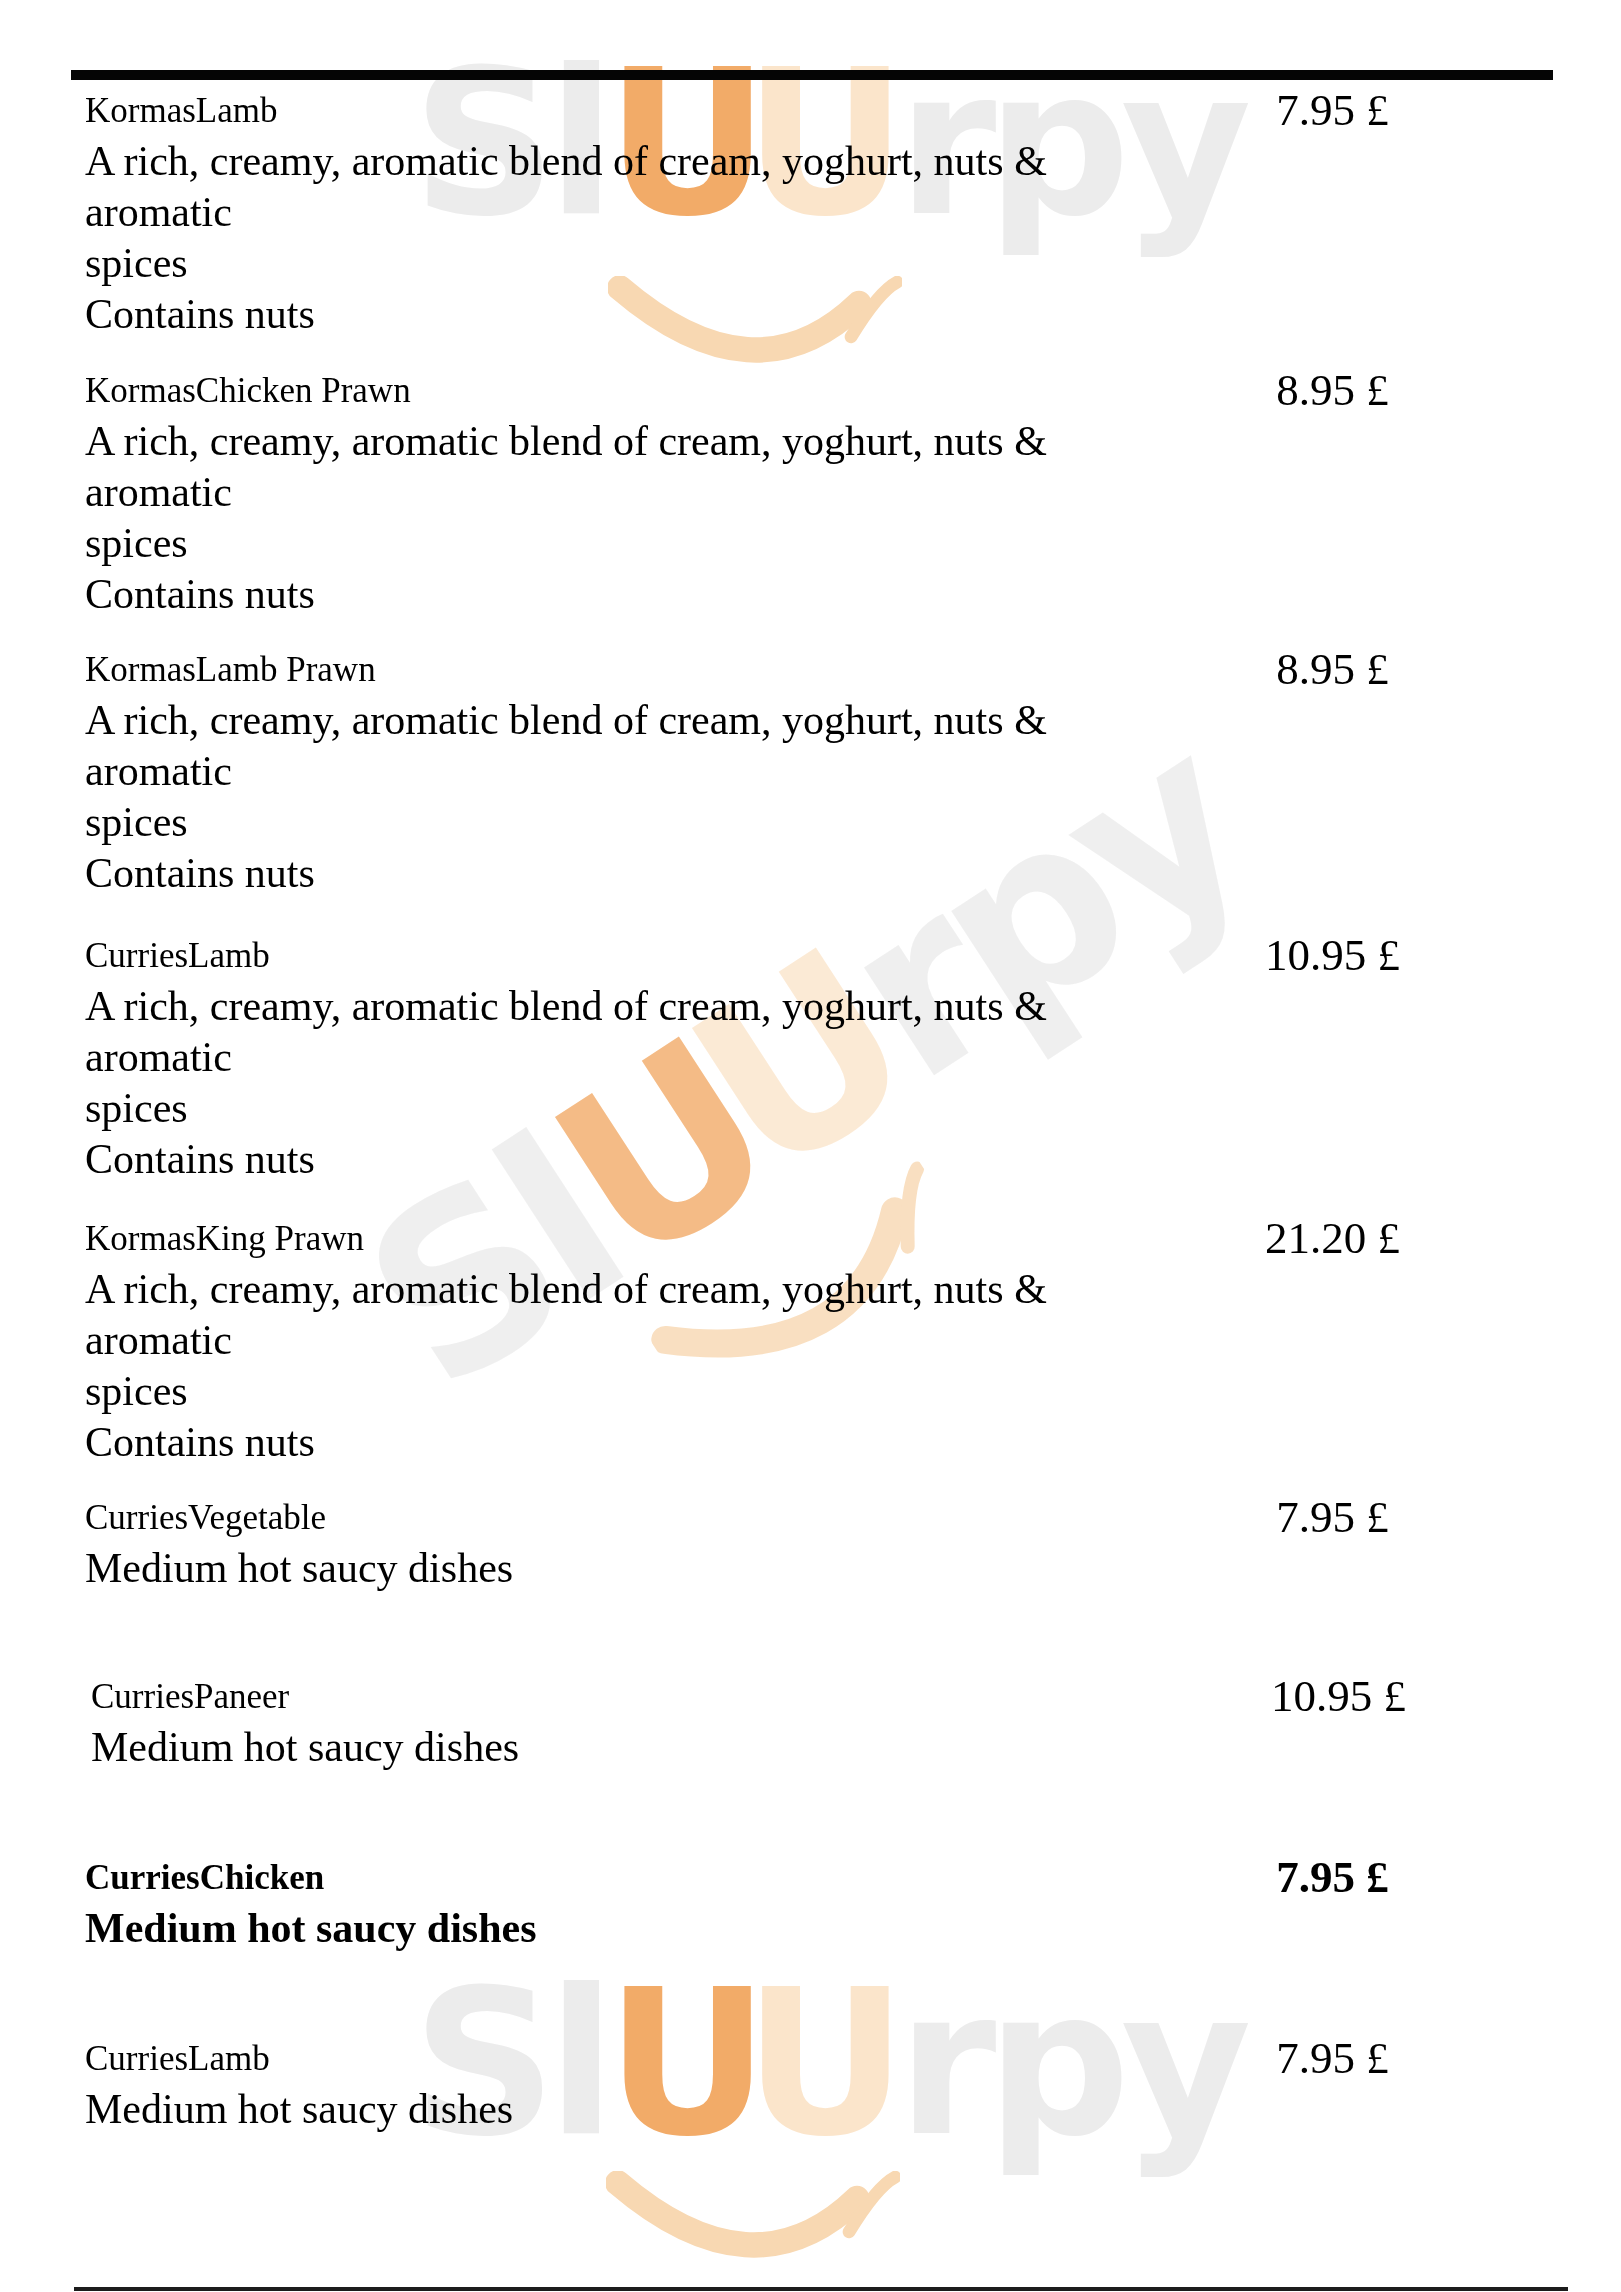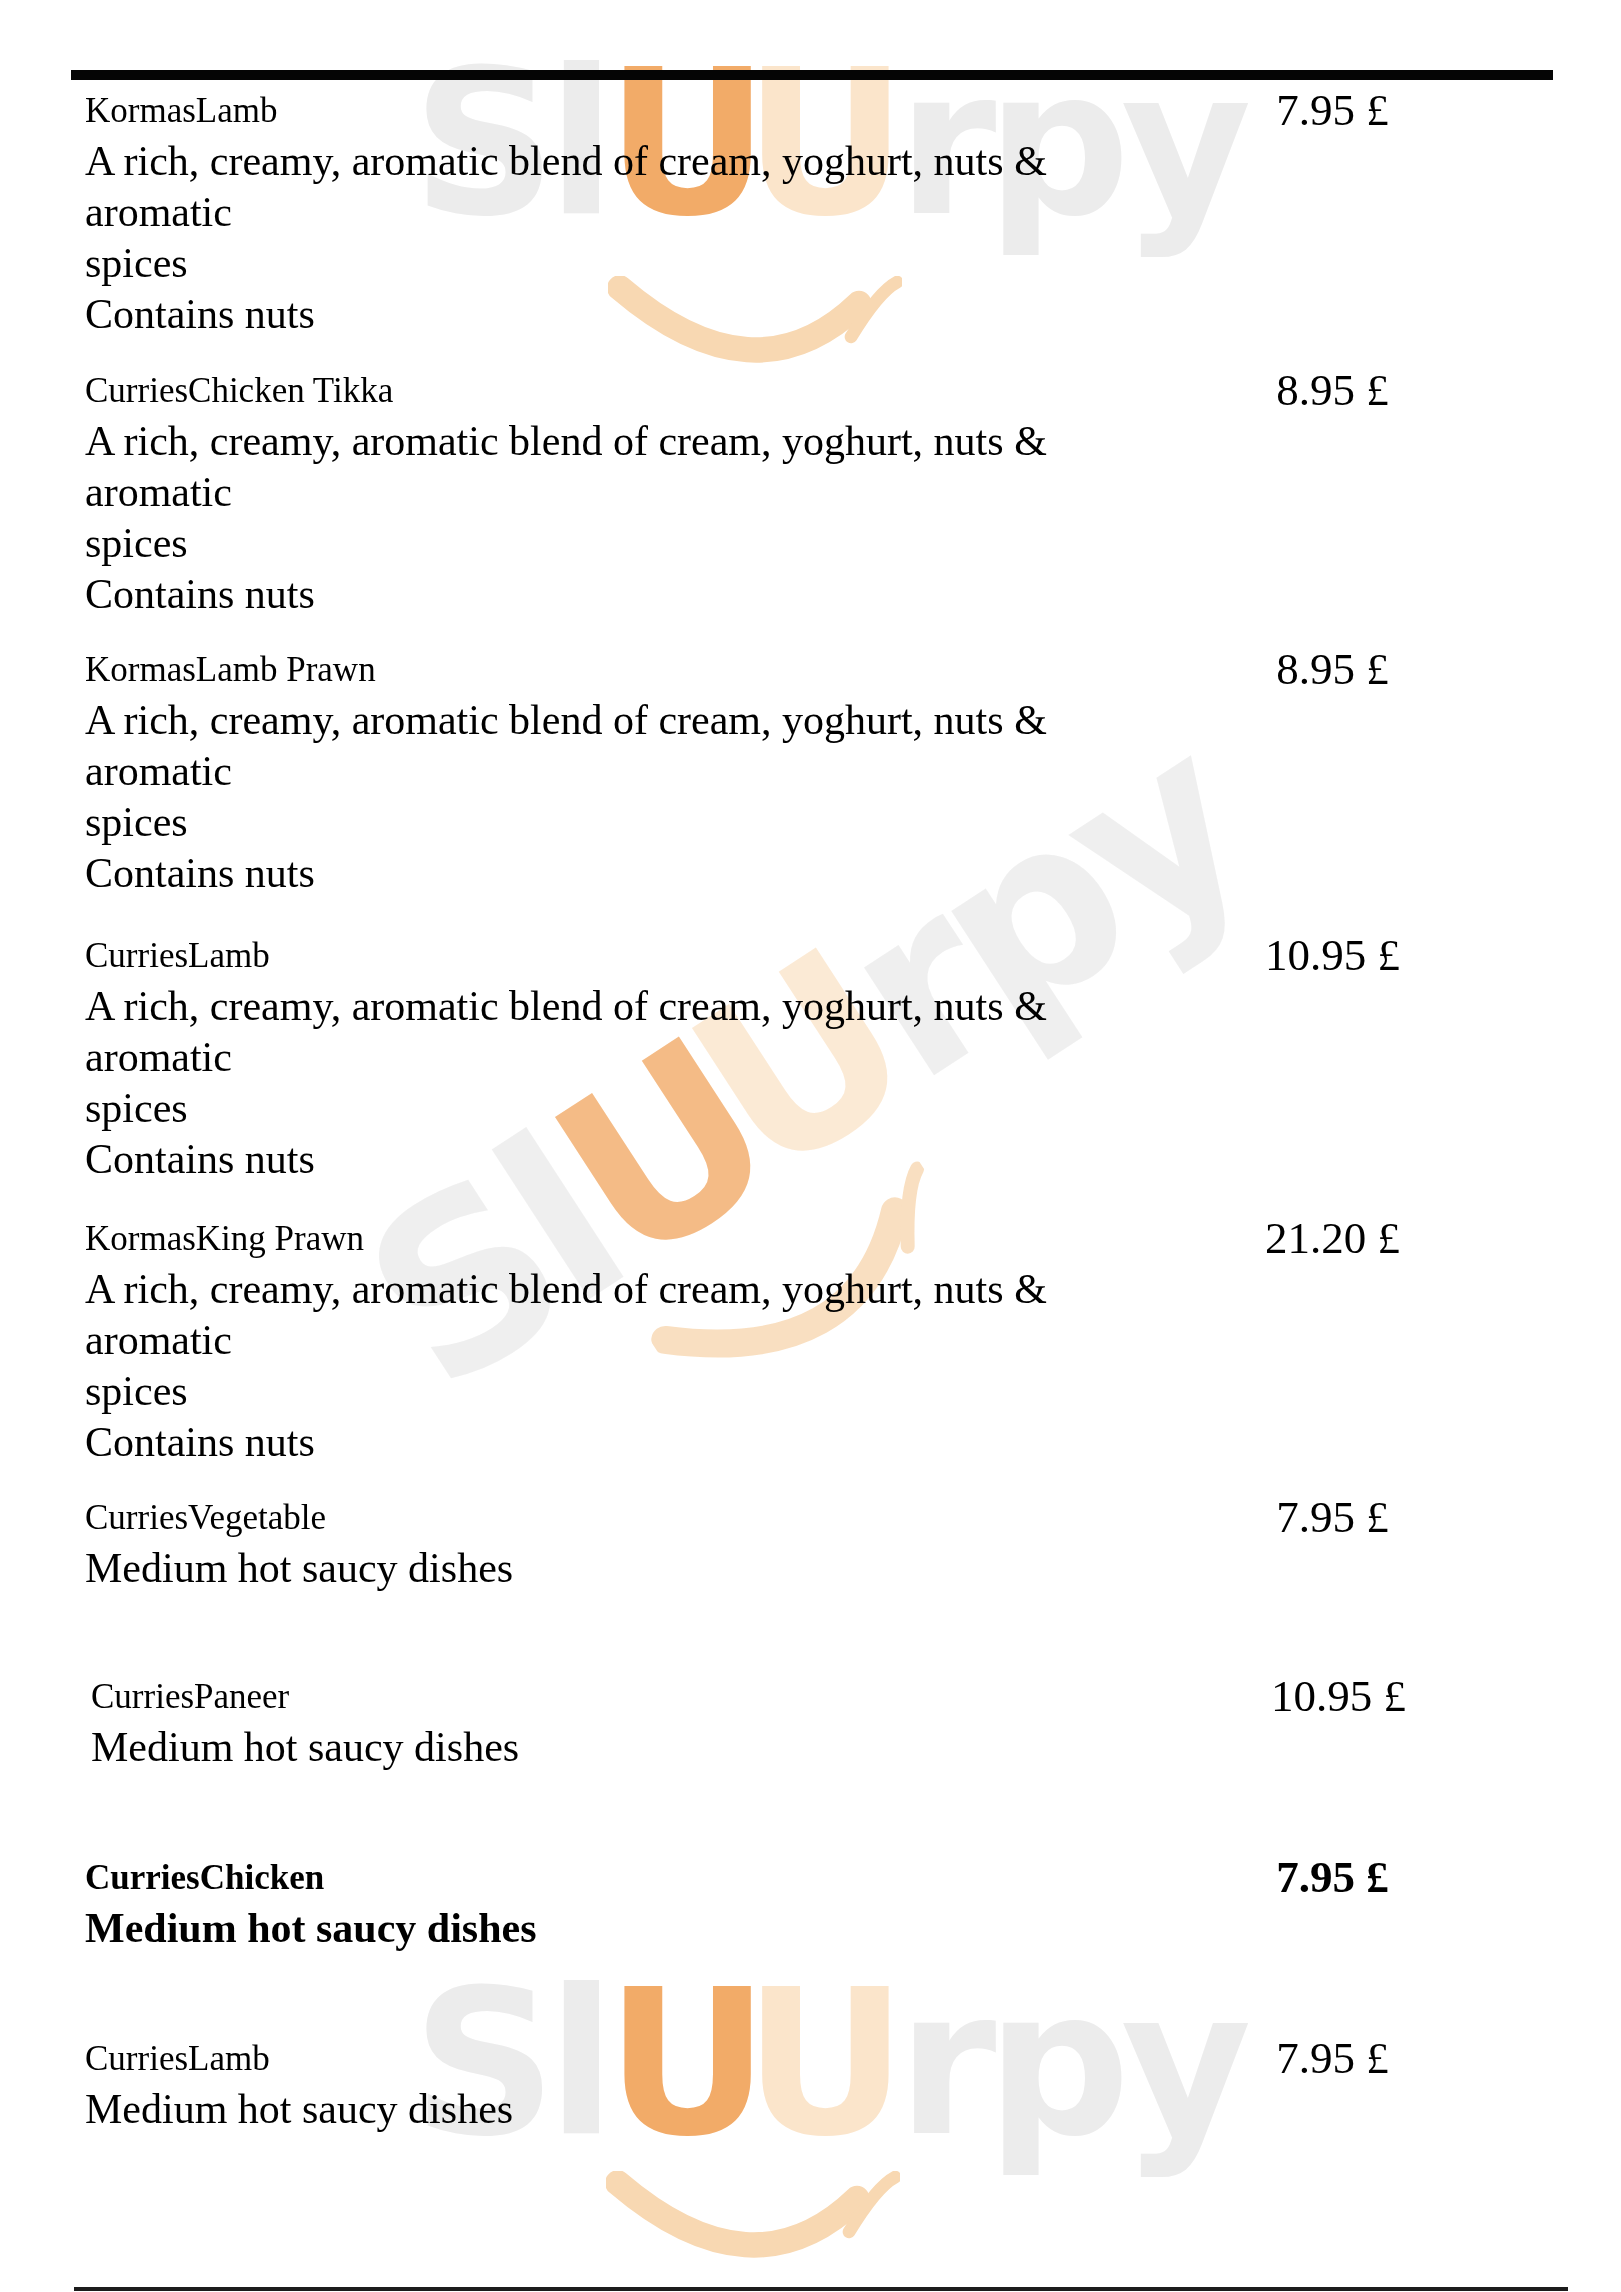--- a/index.html
+++ b/index.html
@@ -112,21 +112,21 @@
       <div>
             <div class="desc-line">A rich, creamy, aromatic blend of cream, yoghurt, nuts &amp; aromatic</div>
             <div class="desc-line">spices</div>
             <div class="desc-line">Contains nuts</div>
           </div>
     </div>
     <div class="item-price">7.95 £</div>
   </div>
       <div class="row" style="top: 357px;">
     <div class="cell-main">
-      <div class="item-name">CurriesChicken Tikka</div>
+      <div class="item-name">KormasChicken Prawn</div>
       <div>
             <div class="desc-line">A rich, creamy, aromatic blend of cream, yoghurt, nuts &amp; aromatic</div>
             <div class="desc-line">spices</div>
             <div class="desc-line">Contains nuts</div>
           </div>
     </div>
     <div class="item-price">8.95 £</div>
   </div>
       <div class="row" style="top: 636px;">
     <div class="cell-main">

